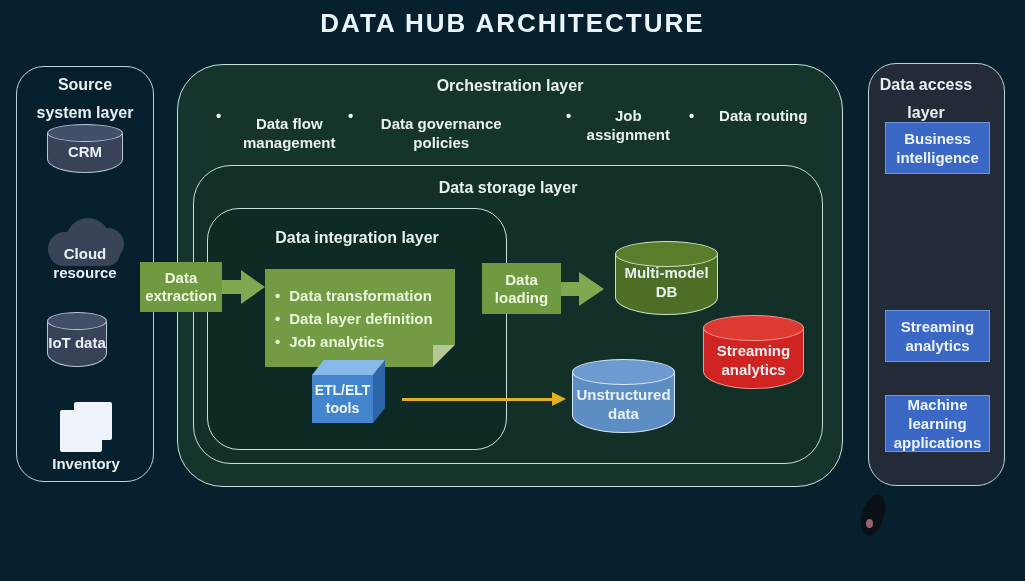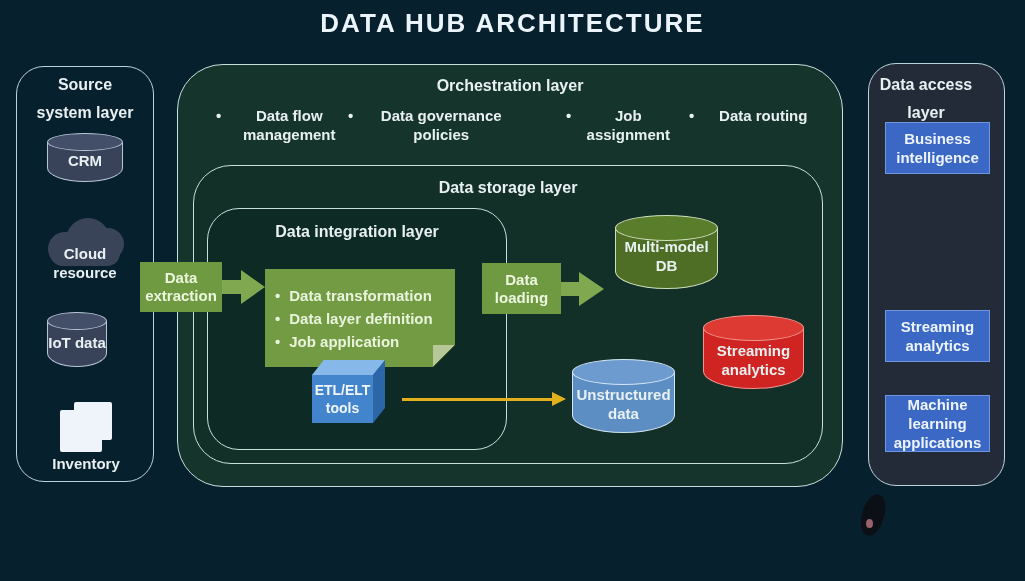--- a/index.html
+++ b/index.html
@@ -21,30 +21,30 @@
   .layer { border:1.5px solid #c8dfdd; }
   #orchestration-box { left:177px; top:64px; width:666px; height:423px; border-radius:46px; background:#15352c; }
   #storage-box       { left:193px; top:165px; width:630px; height:299px; border-radius:38px; background:#123028; }
   #integration-box   { left:207px; top:208px; width:300px; height:242px; border-radius:32px; background:#0d2b24; }
   #source-box { left:16px; top:66px; width:138px; height:416px; border-radius:28px; border:1.5px solid #bdd3dc; background:transparent; }
   #access-box { left:868px; top:63px; width:137px; height:423px; border-radius:28px; border:1.5px solid #bdd3dc; background:#222b37; }
 
   .layer-title { font-size:16px; line-height:28px; }
   #orchestration-title { left:177px; top:72px; width:666px; }
   #storage-title       { left:193px; top:174px; width:630px; }
-  #integration-title   { left:207px; top:218px; width:300px; }
+  #integration-title   { left:207px; top:224px; width:300px; }
   #source-title        { left:16px; top:71px; width:138px; }
   #access-title        { left:868px; top:71px; width:116px; }
 
   
   .orch-item { position:absolute; top:107px; display:flex; gap:9px; font-size:15px; line-height:18.5px; }
   .orch-item .dot { color:#e8f0f2; }
   .orch-item .txt { text-align:center; white-space:pre-line; }
-  #orch-item-0 { left:216px; } #orch-item-0 .txt { width:118px; }
-  #orch-item-1 { left:348px; } #orch-item-1 .txt { width:158px; }
+  #orch-item-0 { left:216px; } #orch-item-0 .txt { width:118px;margin-top:8px; }
+  #orch-item-1 { left:348px; } #orch-item-1 .txt { width:158px;margin-top:8px; }
   #orch-item-2 { left:566px; } #orch-item-2 .txt { width:96px; }
   #orch-item-3 { left:689px; } #orch-item-3 .txt { width:120px; }
 
   
   .gbox { position:absolute; background:#6f9a41; color:#ecf6de;
     display:flex; align-items:center; justify-content:center;
     font-size:15px; line-height:18px; text-align:center; white-space:pre-line; }
   #extraction-box { left:140px; top:262px; width:82px; height:50px; }
   #loading-box    { left:482px; top:263px; width:79px; height:51px; }
   .garrow-shaft { position:absolute; background:#7fa850; }
@@ -89,25 +89,25 @@
   .cyl-label { position:absolute; left:-6px; right:-6px; z-index:3;
     text-align:center; white-space:pre-line; font-size:15px; line-height:19px; }
   .cyl-sm::before { top:9px; border-radius:0 0 50% 50% / 0 0 14px 14px; }
   .cyl-sm .cyl-top { height:18px; }
   .cyl-lg::before { top:13px; border-radius:0 0 50% 50% / 0 0 18px 18px; }
   .cyl-lg .cyl-top { height:26px; }
   .slate   { --fc:#38435a; --tc:#434f68; --bc:#b9c6da; }
   .olive   { --fc:#4d6e24; --tc:#5a7d2b; --bc:#cfe0bd; }
   .redcyl  { --fc:#cf2421; --tc:#dc3a33; --bc:#f0948c; }
   .bluecyl { --fc:#5c8dc3; --tc:#6d9bcf; --bc:#d4e6f5; }
-  #crm-cyl { left:47px; top:133px; width:76px; height:49px; }
+  #crm-cyl { left:47px; top:124px; width:76px; height:49px; }
   #crm-cyl .cyl-label { top:18px; }
   #iot-cyl { left:47px; top:312px; width:60px; height:55px; }
   #iot-cyl .cyl-label { top:21px; }
-  #multimodel-cyl { left:615px; top:215px; width:103px; height:74px; }
+  #multimodel-cyl { left:615px; top:241px; width:103px; height:74px; }
   #multimodel-cyl .cyl-label { top:22px; }
   #streaming-cyl { left:703px; top:315px; width:101px; height:74px; }
   #streaming-cyl .cyl-label { top:26px; }
   #unstructured-cyl { left:572px; top:359px; width:103px; height:74px; }
   #unstructured-cyl .cyl-label { top:26px; }
 
   
   .cloud-part { position:absolute; background:#3a4459; border-radius:50%; }
   #cloud-base { left:50px; top:240px; width:70px; height:26px; border-radius:13px; background:#3a4459; }
   #cloud-label { left:25px; top:244px; width:120px; font-size:15px; line-height:19px; z-index:3; }
@@ -169,21 +169,21 @@
     <div class="panel-row">
       <span class="dot">•</span>
       <span>Data transformation</span>
     </div>
     <div class="panel-row">
       <span class="dot">•</span>
       <span>Data layer definition</span>
     </div>
     <div class="panel-row">
       <span class="dot">•</span>
-      <span>Job application</span>
+      <span>Job analytics</span>
     </div>
   </div>
   <div class="abs" id="panel-fold"></div>
 
   <div class="abs" id="etl-cube">
     <div id="etl-top"></div>
     <div id="etl-side"></div>
     <div id="etl-front">ETL/ELT
 tools</div>
   </div>

